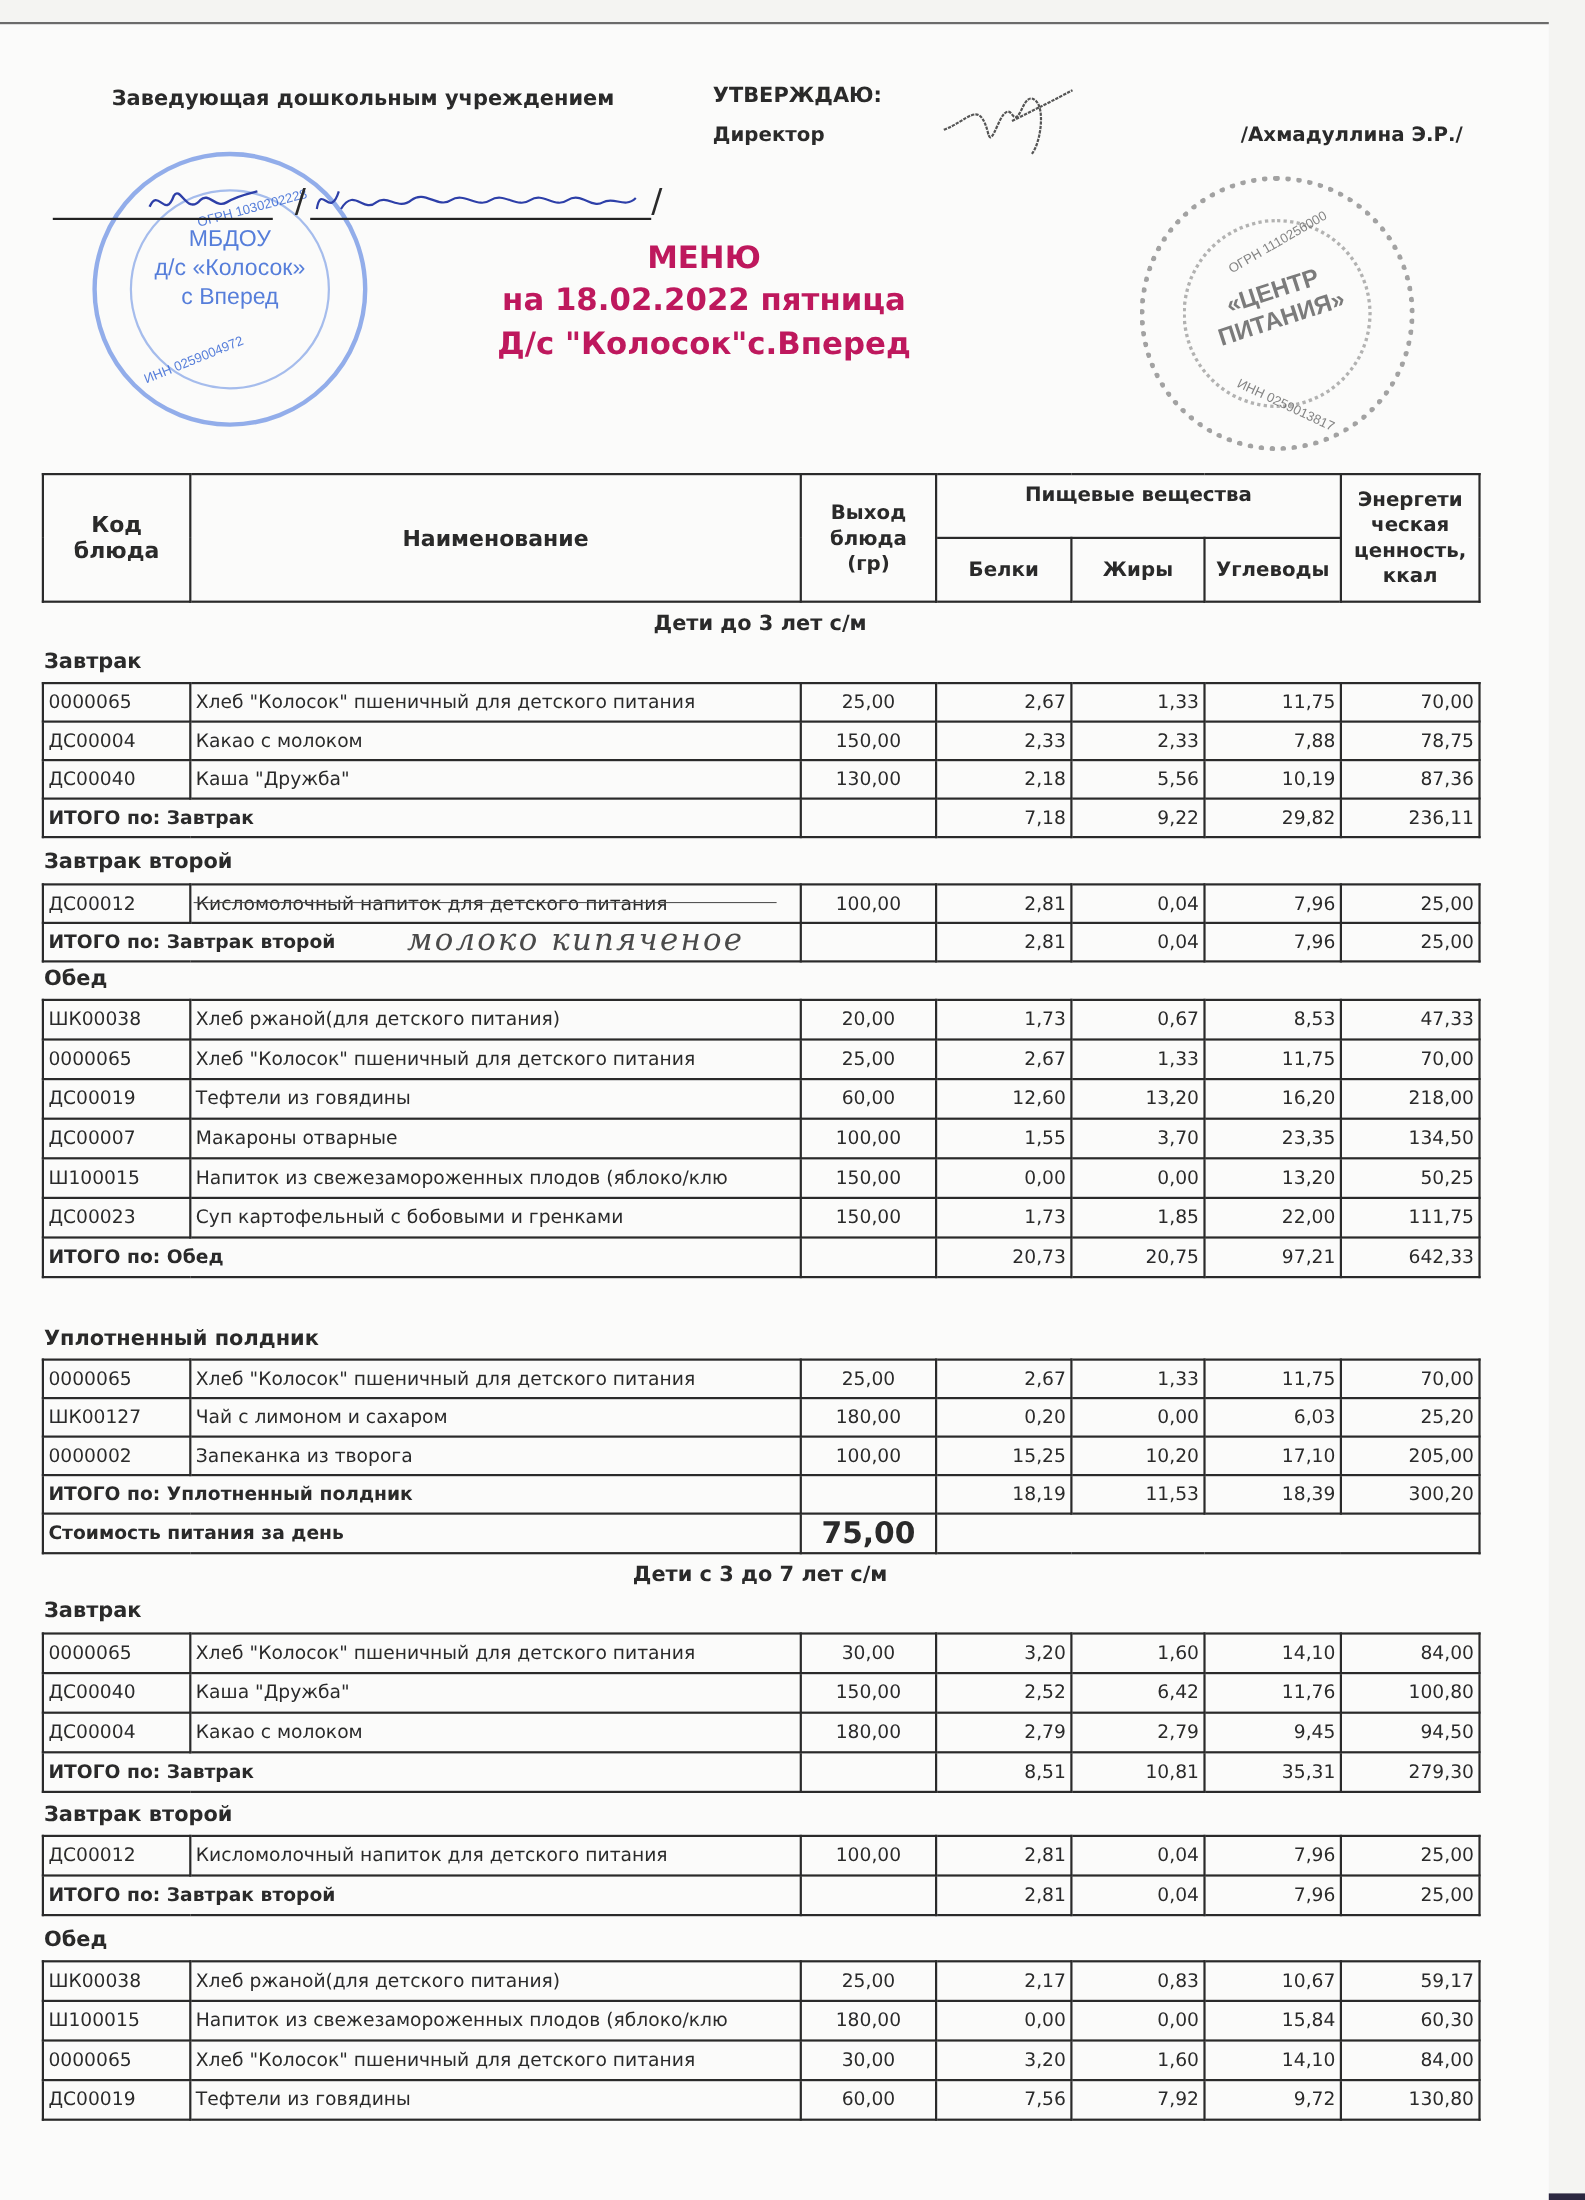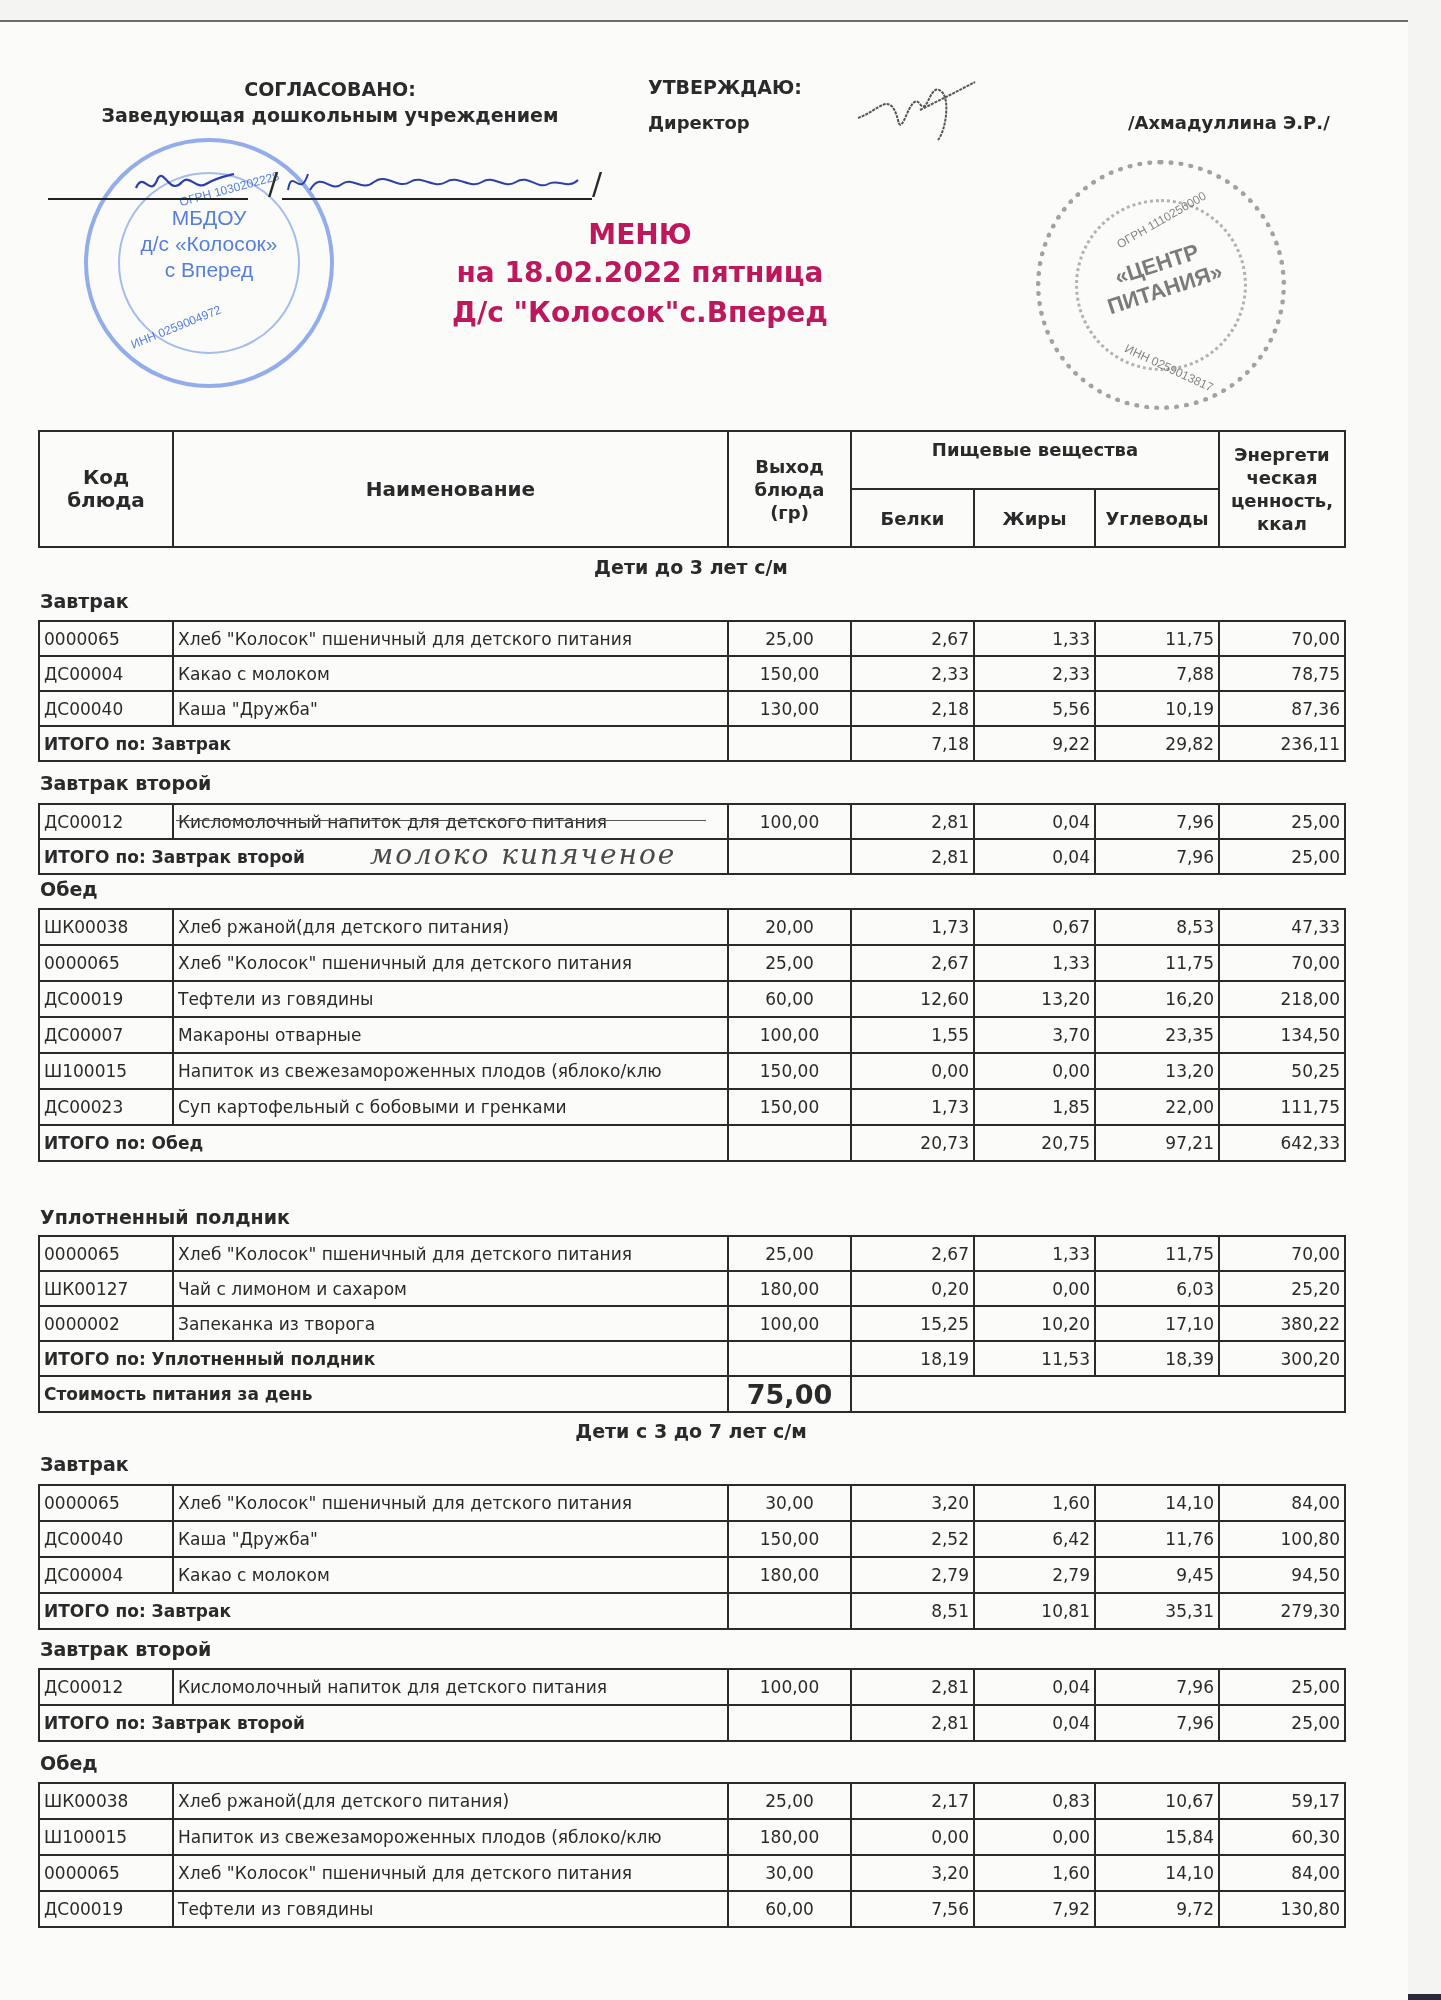--- a/index.html
+++ b/index.html
@@ -42,21 +42,20 @@
   .note { position:absolute; left:372px; top:842px; font-size:28px; color:#4a4a4a; font-family:"DejaVu Serif", serif; font-style:italic; letter-spacing:2px; }
   .strike { position:absolute; left:290px; top:818px; width:420px; border-top:1.5px solid #555; }
 </style>
 </head>
 <body>
 
 <div class="paper"></div>
 <div class="bottom-bar"></div>
 
 <div class="abs hdr-left">
-  <span class="l2">СОГЛАСОВАНО:</span>
   <span class="l2">Заведующая дошкольным учреждением</span>
 </div>
 <div class="abs approve">УТВЕРЖДАЮ:</div>
 <div class="abs director">Директор</div>
 <div class="abs director-name">/Ахмадуллина Э.Р./</div>
 
 <svg class="abs" style="left:850px;top:70px" width="130" height="80">
   <path d="M8 48 C30 40 40 20 48 50 C52 70 60 20 70 34 C78 46 80 10 92 22 C100 30 96 60 88 70 M70 40 C90 30 110 20 125 12" fill="none" stroke="#555" stroke-width="2" stroke-dasharray="3 1"></path>
 </svg>
 
@@ -320,21 +319,21 @@
         <td class="num">6,03</td>
         <td class="num">25,20</td>
   </tr>
   <tr style="height:35px">
     <td>0000002</td>
         <td>Запеканка из творога</td>
         <td class="out">100,00</td>
         <td class="num">15,25</td>
         <td class="num">10,20</td>
         <td class="num">17,10</td>
-        <td class="num">380,22</td>
+        <td class="num">205,00</td>
   </tr>
   <tr style="height:35px">
     <td colspan="2" class="label">ИТОГО по: Уплотненный полдник</td>
         <td></td>
         <td class="num">18,19</td>
         <td class="num">11,53</td>
         <td class="num">18,39</td>
         <td class="num">300,20</td>
   </tr>
   <tr style="height:36px">

